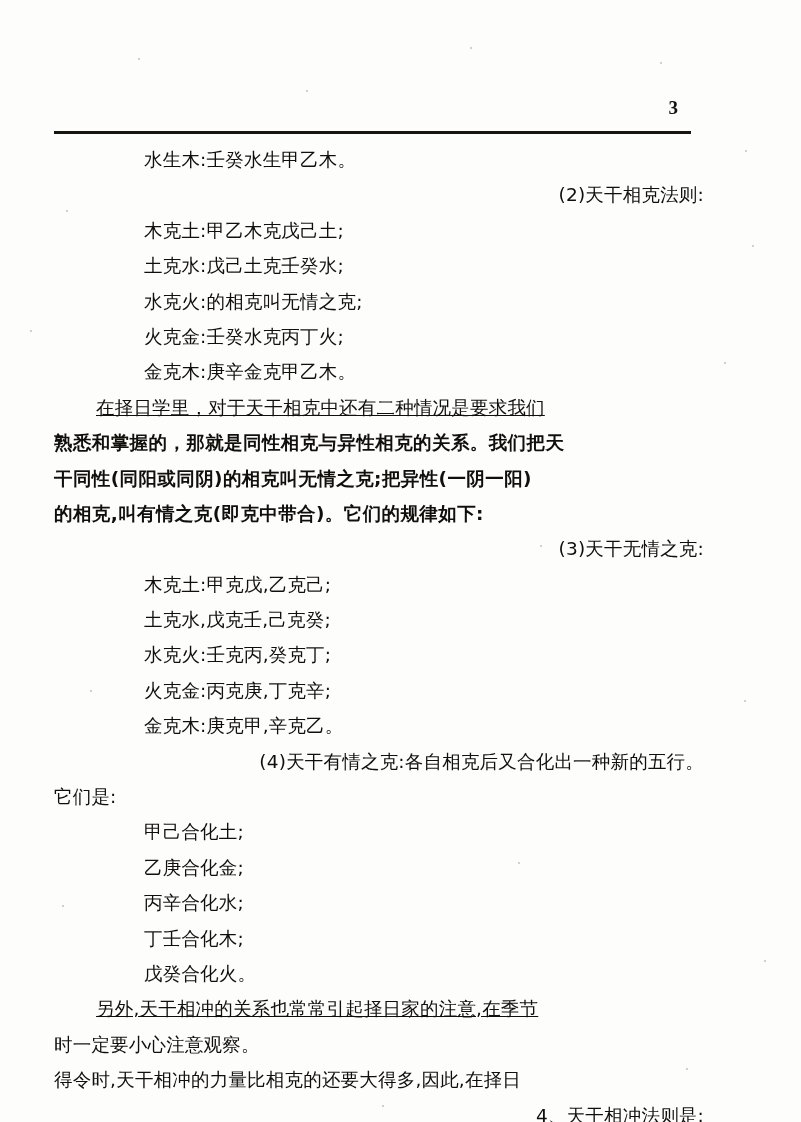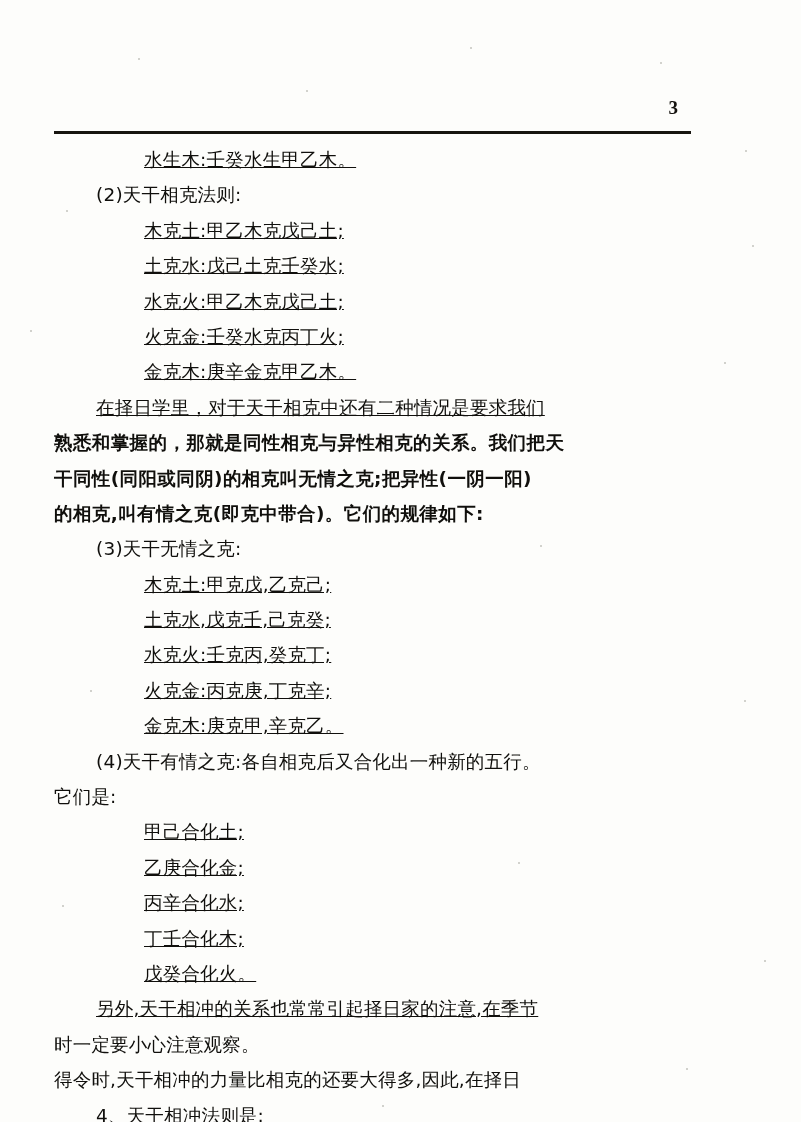--- a/index.html
+++ b/index.html
@@ -58,22 +58,22 @@
     font-size: 18.5px;
     line-height: 35.4px;
     font-family: "DejaVu Sans", sans-serif;
     letter-spacing: 0.2px;
   }
   .ln {
     white-space: pre;
     display: block;
     height: 35.4px;
   }
-  .ind1 { padding-left: 90px; text-decoration: underline; }   
-  .ind2 { padding-left: 42px; }   
+  .ind1 { padding-left: 90px; }   
+  .ind2 { padding-left: 42px; text-align: right; }   
   .ind3 { padding-left: 42px; text-decoration: underline; }   
   .ind0 { padding-left: 0px; }
   .heavy { font-weight: bold; letter-spacing: 0.4px; }
 </style>
 </head>
 <body>
 
 <div class="page">
 
   <div class="speckle">
@@ -98,21 +98,21 @@
   </div>
 
   <div class="page-number">3</div>
   <div class="rule"></div>
 
   <div class="body-text">
     <span class="ln ind1">水生木:壬癸水生甲乙木。</span>
     <span class="ln ind2">(2)天干相克法则:</span>
     <span class="ln ind1">木克土:甲乙木克戊己土;</span>
     <span class="ln ind1">土克水:戊己土克壬癸水;</span>
-    <span class="ln ind1">水克火:甲乙木克戊己土;</span>
+    <span class="ln ind1">水克火:的相克叫无情之克;</span>
     <span class="ln ind1">火克金:壬癸水克丙丁火;</span>
     <span class="ln ind1">金克木:庚辛金克甲乙木。</span>
     <span class="ln ind3">在择日学里，对于天干相克中还有二种情况是要求我们</span>
     <span class="ln ind0 heavy">熟悉和掌握的，那就是同性相克与异性相克的关系。我们把天</span>
     <span class="ln ind0 heavy">干同性(同阳或同阴)的相克叫无情之克;把异性(一阴一阳)</span>
     <span class="ln ind0 heavy">的相克,叫有情之克(即克中带合)。它们的规律如下:</span>
     <span class="ln ind2">(3)天干无情之克:</span>
     <span class="ln ind1">木克土:甲克戊,乙克己;</span>
     <span class="ln ind1">土克水,戊克壬,己克癸;</span>
     <span class="ln ind1">水克火:壬克丙,癸克丁;</span>

